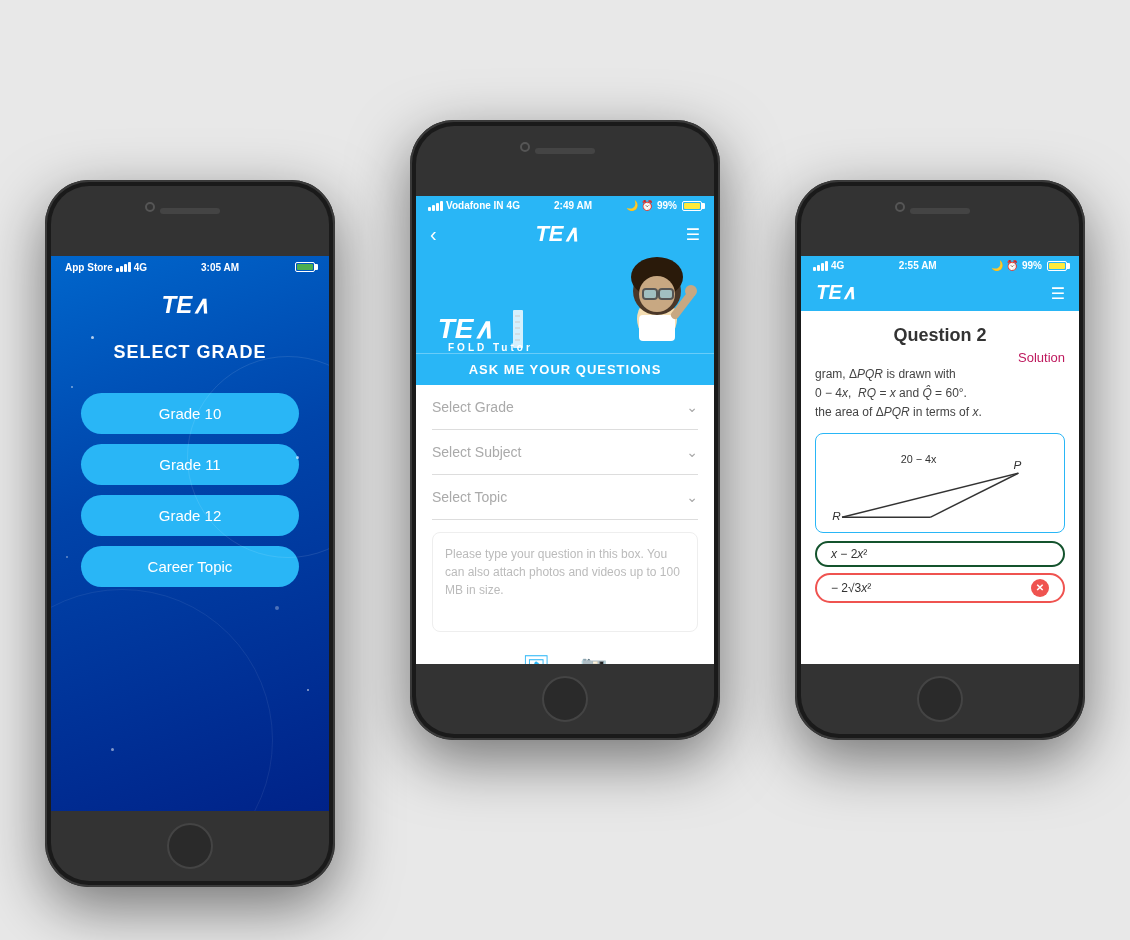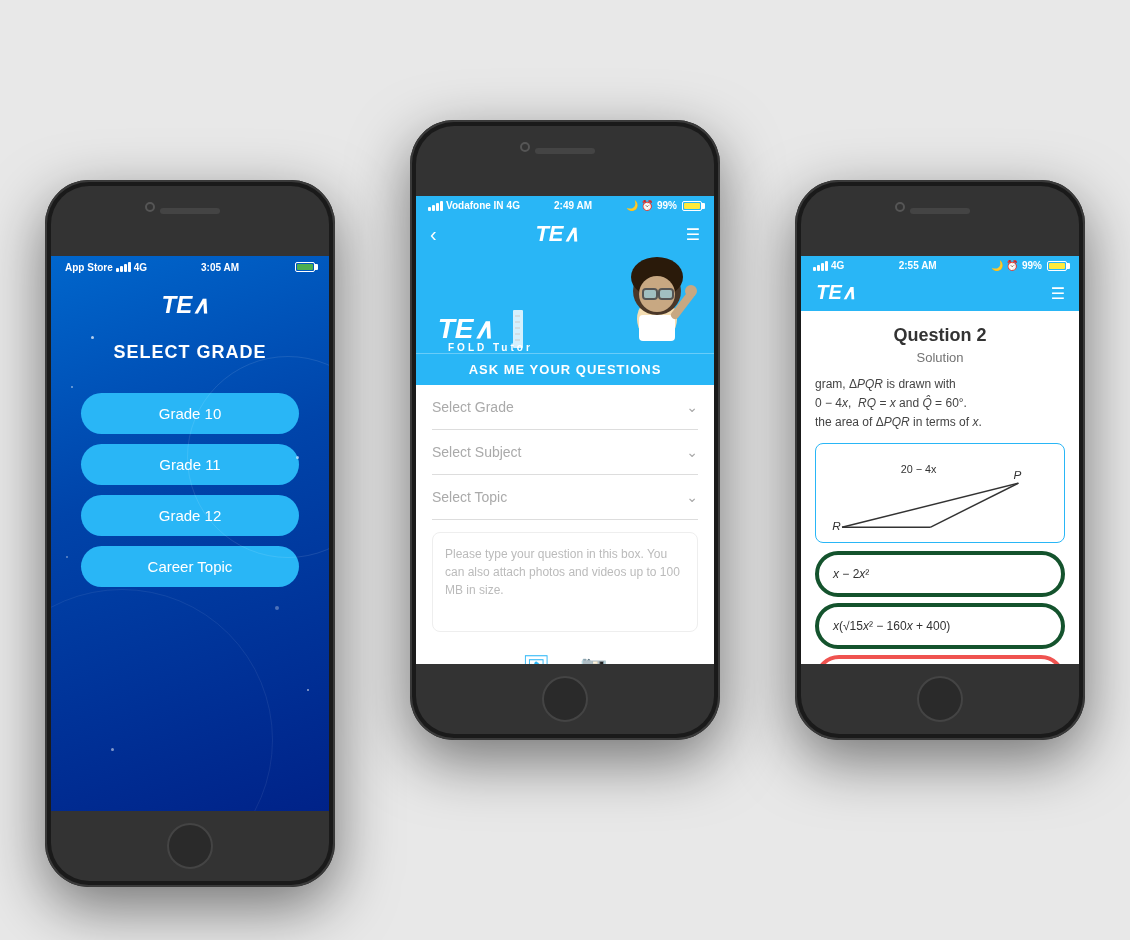--- a/index.html
+++ b/index.html
@@ -285,46 +285,45 @@
 
     .question-title {
       font-size: 18px;
       font-weight: 600;
       color: #333;
       text-align: center;
       margin-bottom: 4px;
     }
 
     .solution-link {
-      text-align: center;
-      color: #737373;
+      text-align: right;
+      color: #be185d;
       font-size: 13px;
-      margin-bottom: 10px;
     }
 
     .question-text {
       font-size: 12px;
       color: #444;
       line-height: 1.6;
       margin-bottom: 10px;
     }
 
     .diagram-box {
       border: 1px solid #29b6f6;
       border-radius: 8px;
       height: 100px;
       margin-bottom: 8px;
       position: relative;
       overflow: hidden;
     }
 
     .answer-option {
-      border: 4px solid #14532d;
+      border: 2px solid #14532d;
       border-radius: 24px;
-      padding: 12px 14px;
+      padding: 4px 14px;
       margin-bottom: 6px;
       font-size: 12px;
       color: #333;
       display: flex;
       align-items: center;
       justify-content: space-between;
     }
 
     .answer-option.wrong {
       border-color: #ef5350;
@@ -648,23 +647,20 @@
                 <text x="10" y="88" font-size="12" fill="#333" font-style="italic">R</text>
 
                 <text x="80" y="30" font-size="11" fill="#333">20 − 4x</text>
               </svg>
             </div>
 
             <div class="answer-option">
               <span><em>x</em> − 2<em>x</em>²</span>
             </div>
 
-            <div class="answer-option">
-              <span><em>x</em>(√15<em>x</em>² − 160<em>x</em> + 400)</span>
-            </div>
 
             <div class="answer-option wrong">
               <span>− 2√3<em>x</em>²</span>
               <div class="wrong-icon">✕</div>
             </div>
           </div>
 
         </div>
       </div>
       <div class="home-button"></div>

